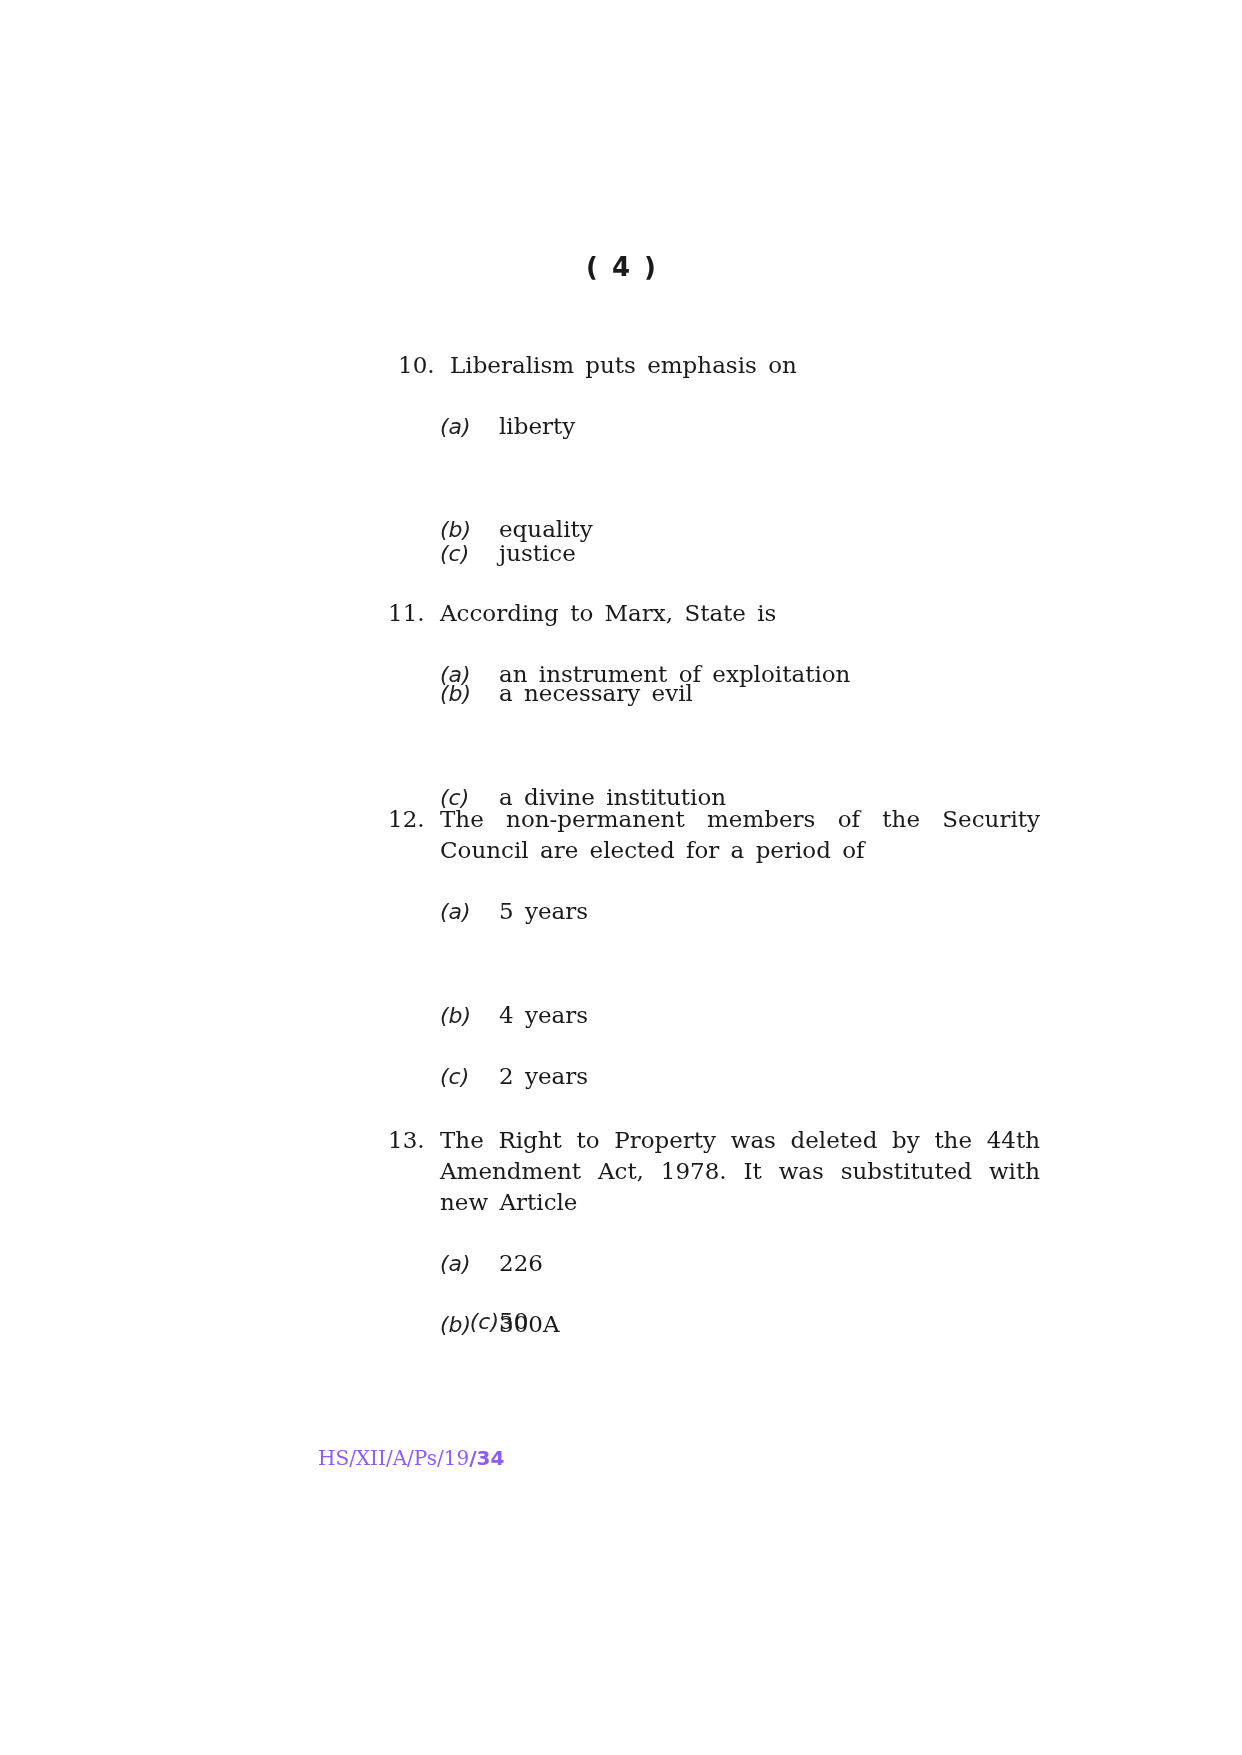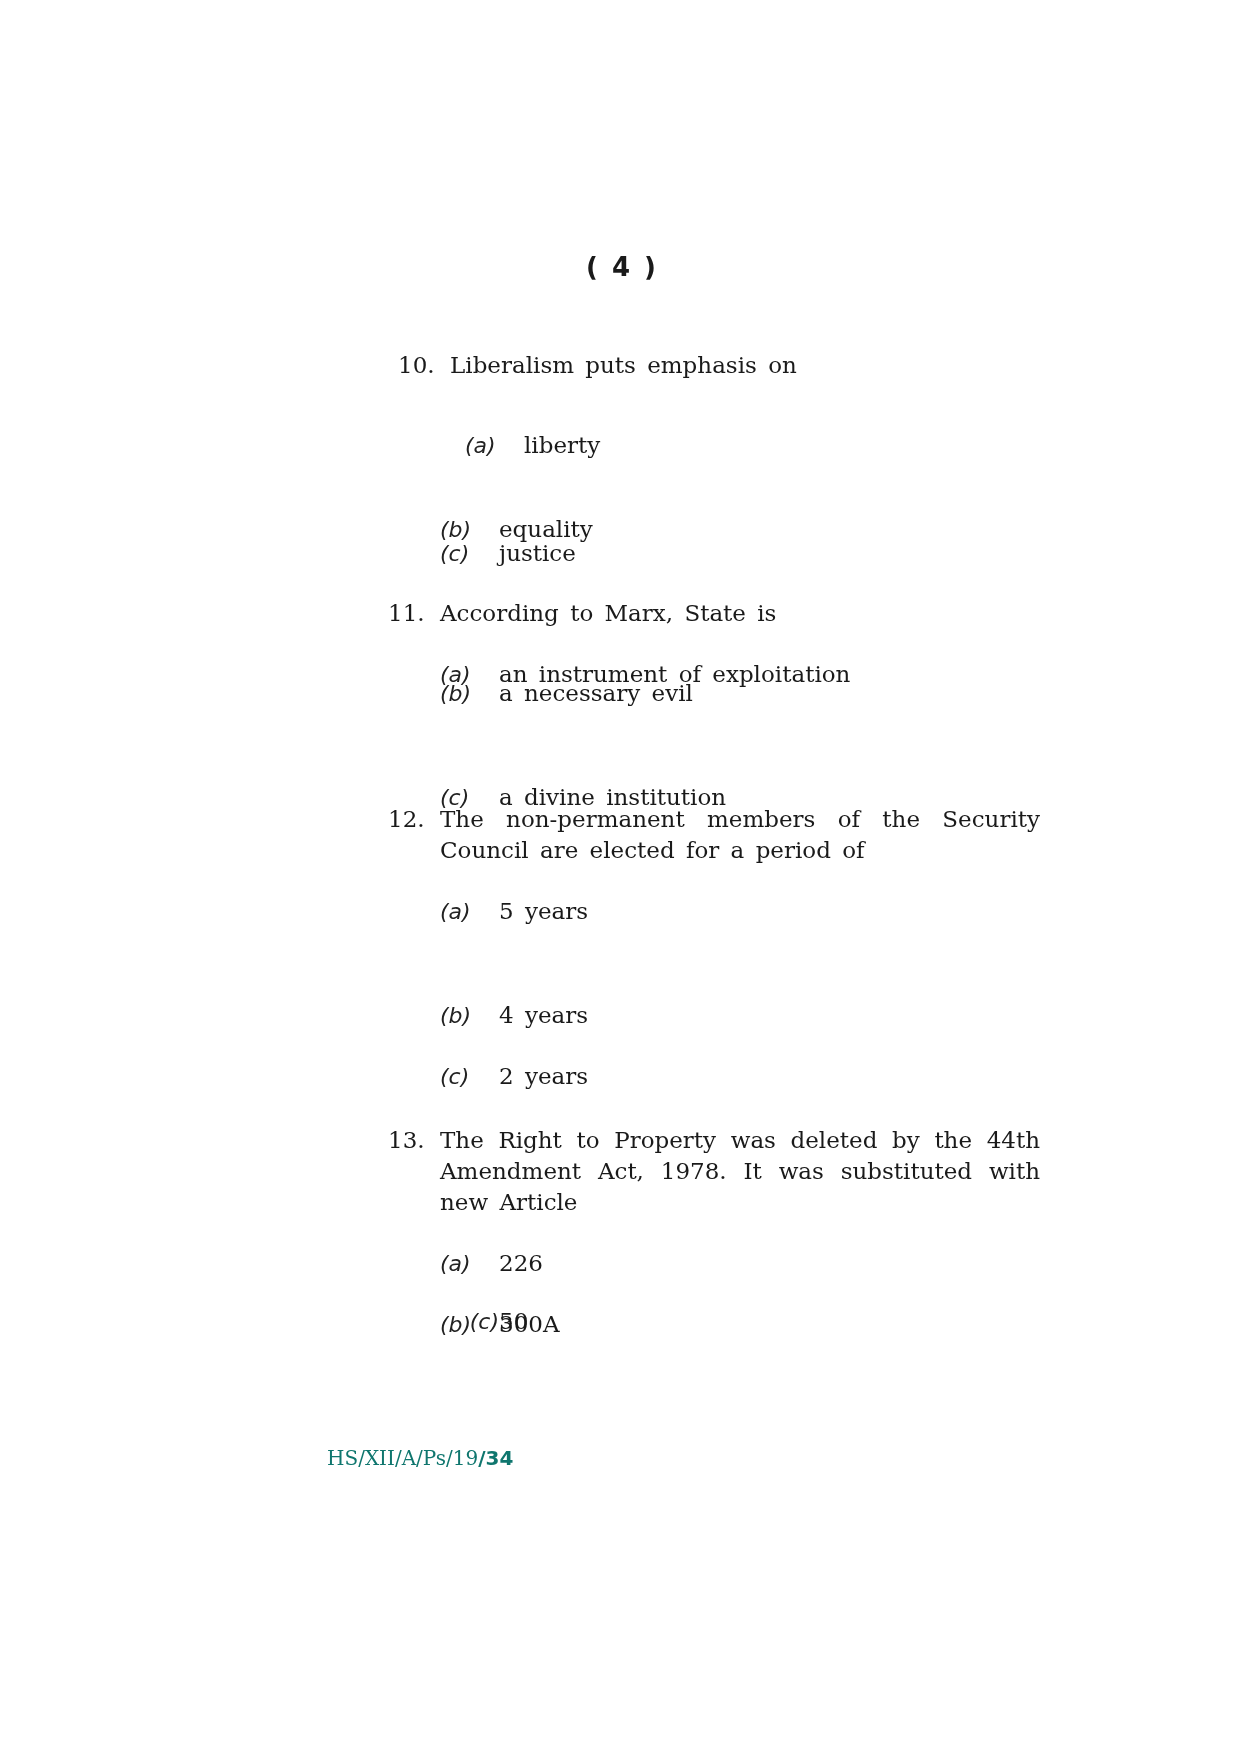--- a/index.html
+++ b/index.html
@@ -9,35 +9,35 @@
     text-align: center; font-family: "DejaVu Sans", sans-serif; font-weight: bold;
     font-size: 26px; letter-spacing: 0; color: #1a1a1a;
   }
   .page-num span { display: inline-block; }
   .page-num .p { margin: 0 14px; }
   .q { position: absolute; left: 388px; width: 652px; font-family: "DejaVu Serif", serif; font-size: 23px; line-height: 31px; }
   .q .qn { position: absolute; left: 0; top: 0; }
   .q .qt { margin-left: 52px; text-align: justify; word-spacing: 4px; }
   .opt { position: absolute; left: 440px; font-family: "DejaVu Serif", serif; font-size: 23px; line-height: 31px; white-space: nowrap; word-spacing: 4px; }
   .opt .ol { display: inline-block; width: 59px; font-family: "DejaVu Sans", sans-serif; font-style: italic; font-size: 22px; color: #222; }
-  .footer { position: absolute; left: 327px; top: 1446px; font-family: "DejaVu Serif", serif; font-size: 20px; color: #0f766e; }
+  .footer { position: absolute; left: 318px; top: 1446px; font-family: "DejaVu Serif", serif; font-size: 20px; color: #8b5cf6; }
   .footer .fb { font-family: "DejaVu Sans", sans-serif; font-weight: bold; font-size: 20px; }
 </style>
 </head>
 <body>
 
 <div class="page-num">
   <span>(</span><span class="p">4</span><span>)</span>
 </div>
 
 <div class="q" style="top:350px;margin-left:10px;">
   <span class="qn">10.</span>
   <div class="qt">Liberalism puts emphasis on</div>
 </div>
-<div class="opt" style="top:430px;margin-left:25px;">
+<div class="opt" style="top:411px;">
   <span class="ol">(a)</span><span>liberty</span>
 </div>
 <div class="opt" style="top:473px;margin-top:41px;">
   <span class="ol">(b)</span><span>equality</span>
 </div>
 <div class="opt" style="top:514px;margin-top:24px;">
   <span class="ol">(c)</span><span>justice</span>
 </div>
 
 <div class="q" style="top:598px;">

